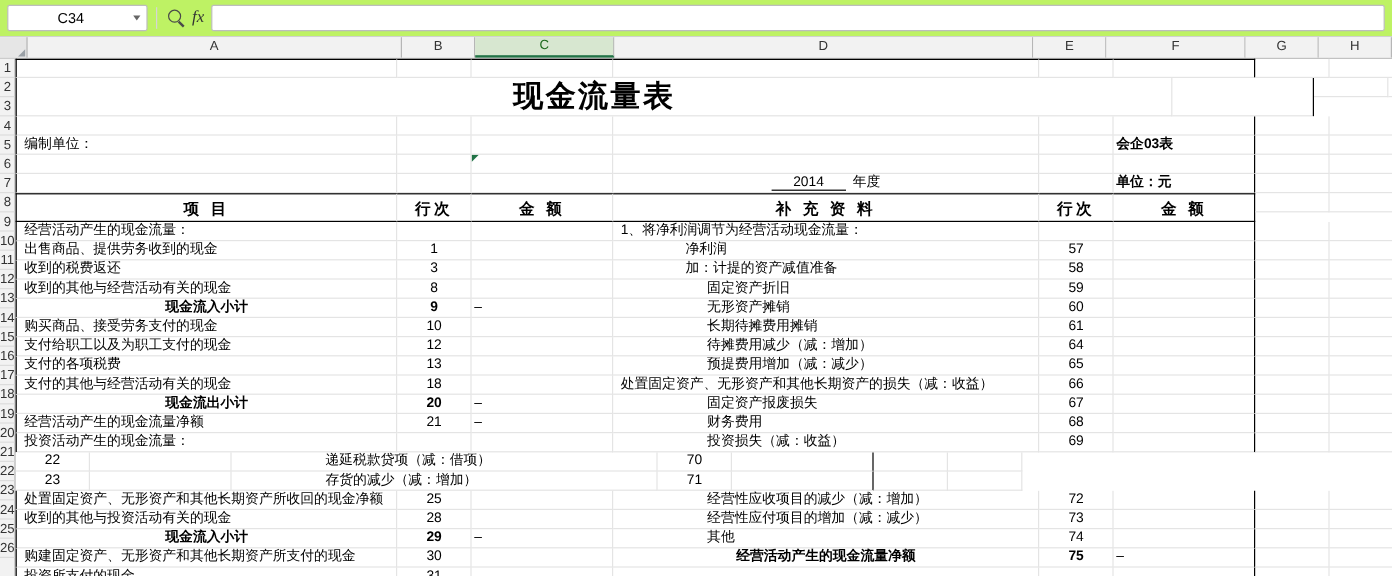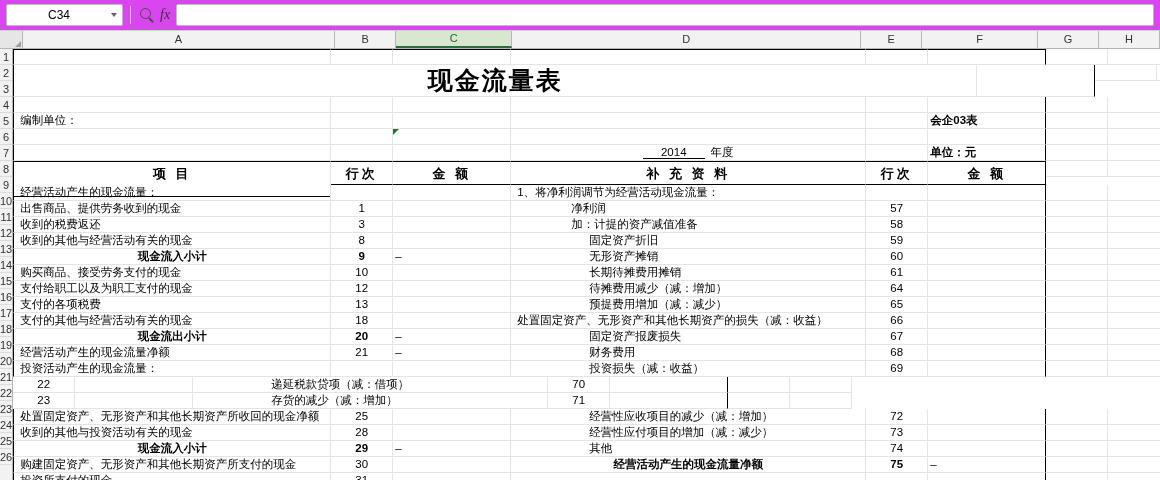--- a/index.html
+++ b/index.html
@@ -5,21 +5,21 @@
   html,body{margin:0;padding:0;}
   body{
     width:1160px;height:480px;overflow:hidden;
     background:#ffffff;
     font-family:"Liberation Sans","DejaVu Sans",sans-serif;
     font-size:12px;color:#000;
     -webkit-font-smoothing:antialiased;
   }
   
   .formula-bar{
-    height:30px;background:#d946ef;border-bottom:1px solid #d0d0d0;
+    height:30px;background:#bef264;border-bottom:1px solid #d0d0d0;
     display:flex;align-items:center;
   }
   .namebox{
     width:115px;height:20px;margin-left:6px;background:#fff;
     border:1px solid #bdbdbd;border-radius:2px;
     display:flex;align-items:center;position:relative;
   }
   .namebox span{flex:1;text-align:center;font-size:12px;}
   .namebox .caret{
     width:0;height:0;border-left:3.5px solid transparent;border-right:3.5px solid transparent;
@@ -213,21 +213,21 @@
         <div class="cell cA b-l"></div>
         <div class="cell cB"></div>
         <div class="cell cC"></div>
         <div class="cell cD ctr"><span style="border-bottom: 1px solid rgb(0, 0, 0); padding: 0px 18px;">2014</span><span style="margin-left: 6px;">年度</span></div>
         <div class="cell cE"></div>
         <div class="cell cF b-r rgt bold">单位：元</div>
         <div class="cell cG"></div>
         <div class="cell cH"></div>
       </div>
       <div class="srow" style="height: 24px;">
-        <div class="cell cA b-l hdr-cell ctr b-t b-b" style="height: 36px; line-height: 23px;">项              目</div>
+        <div class="cell cA b-l hdr-cell ctr b-t b-b" style="height: 24px; line-height: 23px;">项              目</div>
         <div class="cell cB hdr-cell ctr b-t b-b" style="height: 24px; line-height: 23px;">行次</div>
         <div class="cell cC hdr-cell ctr b-t b-b" style="height: 24px; line-height: 23px;">金      额</div>
         <div class="cell cD hdr-cell ctr b-t b-b" style="height: 24px; line-height: 23px;">补  充  资  料</div>
         <div class="cell cE hdr-cell ctr b-t b-b" style="height: 24px; line-height: 23px;">行次</div>
         <div class="cell cF b-r hdr-cell ctr b-t b-b" style="height: 24px; line-height: 23px;">金      额</div>
         <div class="cell cG"></div>
         <div class="cell cH"></div>
       </div>
       <div class="srow">
         <div class="cell cA b-l ind1">经营活动产生的现金流量：</div>

